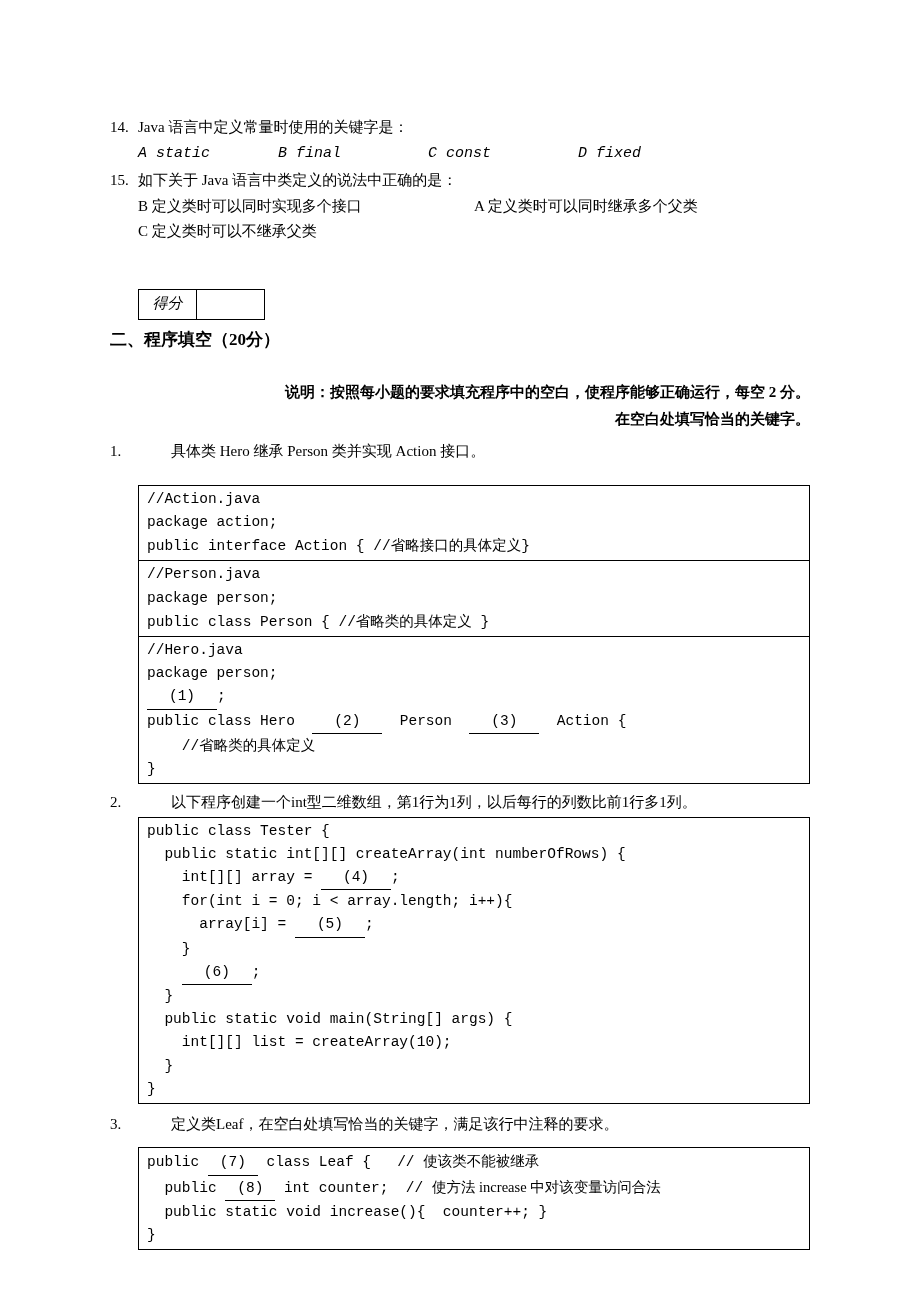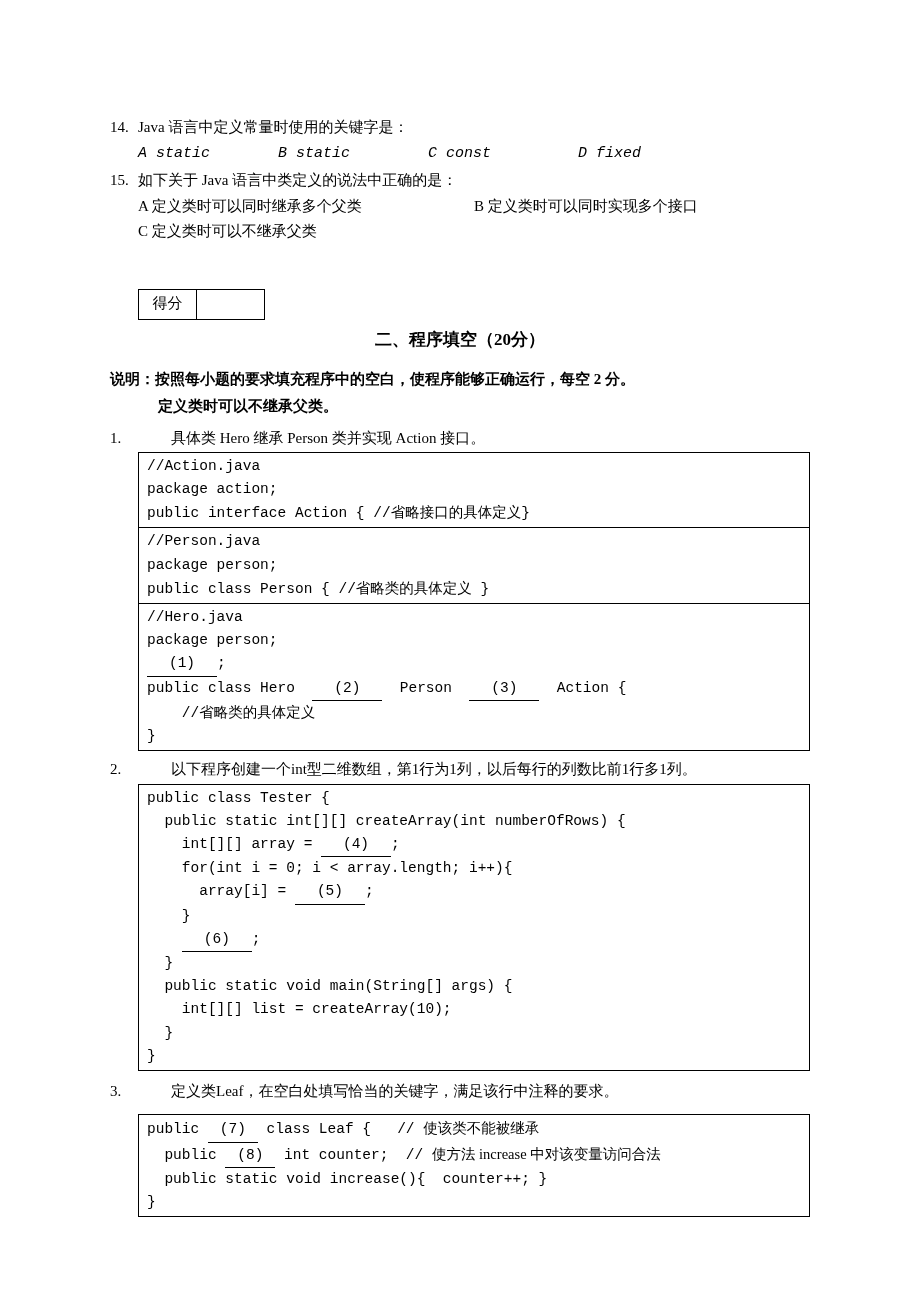--- a/index.html
+++ b/index.html
@@ -47,67 +47,68 @@
     .options-two-col .row {
       display: flex;
     }
     .options-two-col .row .opt {
       width: 50%;
     }
     .score-box-wrap {
       margin-top: 44px;
       margin-bottom: 6px;
       padding-left: 28px;
+      font-style: italic;
     }
     .score-box {
       border-collapse: collapse;
     }
     .score-box td {
       border: 1px solid #000;
       height: 30px;
       text-align: center;
       font-size: 15px;
     }
     .score-box td.label {
       width: 58px;
     }
     .score-box td.value {
       width: 68px;
     }
     .section-title {
       font-size: 17px;
       font-weight: bold;
       margin-top: 6px;
-      margin-bottom: 12px;
-      text-align: center;
+      margin-bottom: 25px;
     }
     .instructions {
       font-weight: bold;
       padding-left: 0;
       margin-bottom: 6px;
       line-height: 1.8;
+      text-align: right;
     }
     .instructions .line2 {
       padding-left: 48px;
     }
     .sub-q {
       display: flex;
       margin-top: 4px;
     }
     .sub-q .sn {
       flex-shrink: 0;
       width: 28px;
     }
     .sub-q .st {
       flex: 1;
       margin-left: 33px;
     }
     .code-box {
       margin-left: 28px;
-      margin-top: 0;
+      margin-top: 20px;
       border: 1px solid #000;
       font-family: "Courier New", "SimSun", monospace;
       font-size: 14.5px;
       line-height: 1.6;
       padding: 2px 8px;
       white-space: pre;
       overflow: hidden;
     }
     .code-box + .code-box {
       margin-top: -1px;
@@ -129,35 +130,35 @@
 </head>
 <body>
 
 <div class="q-block">
   <div class="q-stem">
     <span class="q-num">14.</span>
     <span class="q-text">Java 语言中定义常量时使用的关键字是：</span>
   </div>
   <div class="options">
     <span class="opt mono" style="width:140px">A static</span>
-    <span class="opt mono" style="width:150px">B static</span>
+    <span class="opt mono" style="width:150px">B final</span>
     <span class="opt mono" style="width:150px">C const</span>
     <span class="opt mono">D fixed</span>
   </div>
 </div>
 
 <div class="q-block">
   <div class="q-stem">
     <span class="q-num">15.</span>
     <span class="q-text">如下关于 Java 语言中类定义的说法中正确的是：</span>
   </div>
   <div class="options-two-col">
     <div class="row">
+      <span class="opt">B 定义类时可以同时实现多个接口</span>
       <span class="opt">A 定义类时可以同时继承多个父类</span>
-      <span class="opt">B 定义类时可以同时实现多个接口</span>
     </div>
     <div class="row">
       <span class="opt">C 定义类时可以不继承父类</span>
     </div>
   </div>
 </div>
 
 <div class="score-box-wrap">
   <table class="score-box">
     <tbody>
@@ -166,21 +167,21 @@
       <td class="value"></td>
     </tr>
   </tbody>
     </table>
 </div>
 
 <div class="section-title">二、程序填空（20分）</div>
 
 <div class="instructions">
   <div>说明：按照每小题的要求填充程序中的空白，使程序能够正确运行，每空 2 分。</div>
-  <div class="line2">定义类时可以不继承父类。</div>
+  <div class="line2">在空白处填写恰当的关键字。</div>
 </div>
 
 <div class="sub-q">
   <span class="sn">1.</span>
   <span class="st">具体类 Hero 继承 Person 类并实现 Action 接口。</span>
 </div>
 <div class="code-box"><span>//Action.java</span>
 <span>package action;</span>
 <span>public interface Action { //</span><span class="cn">省略接口的具体定义</span><span>}</span></div>
 <div class="code-box"><span>//Person.java</span>

